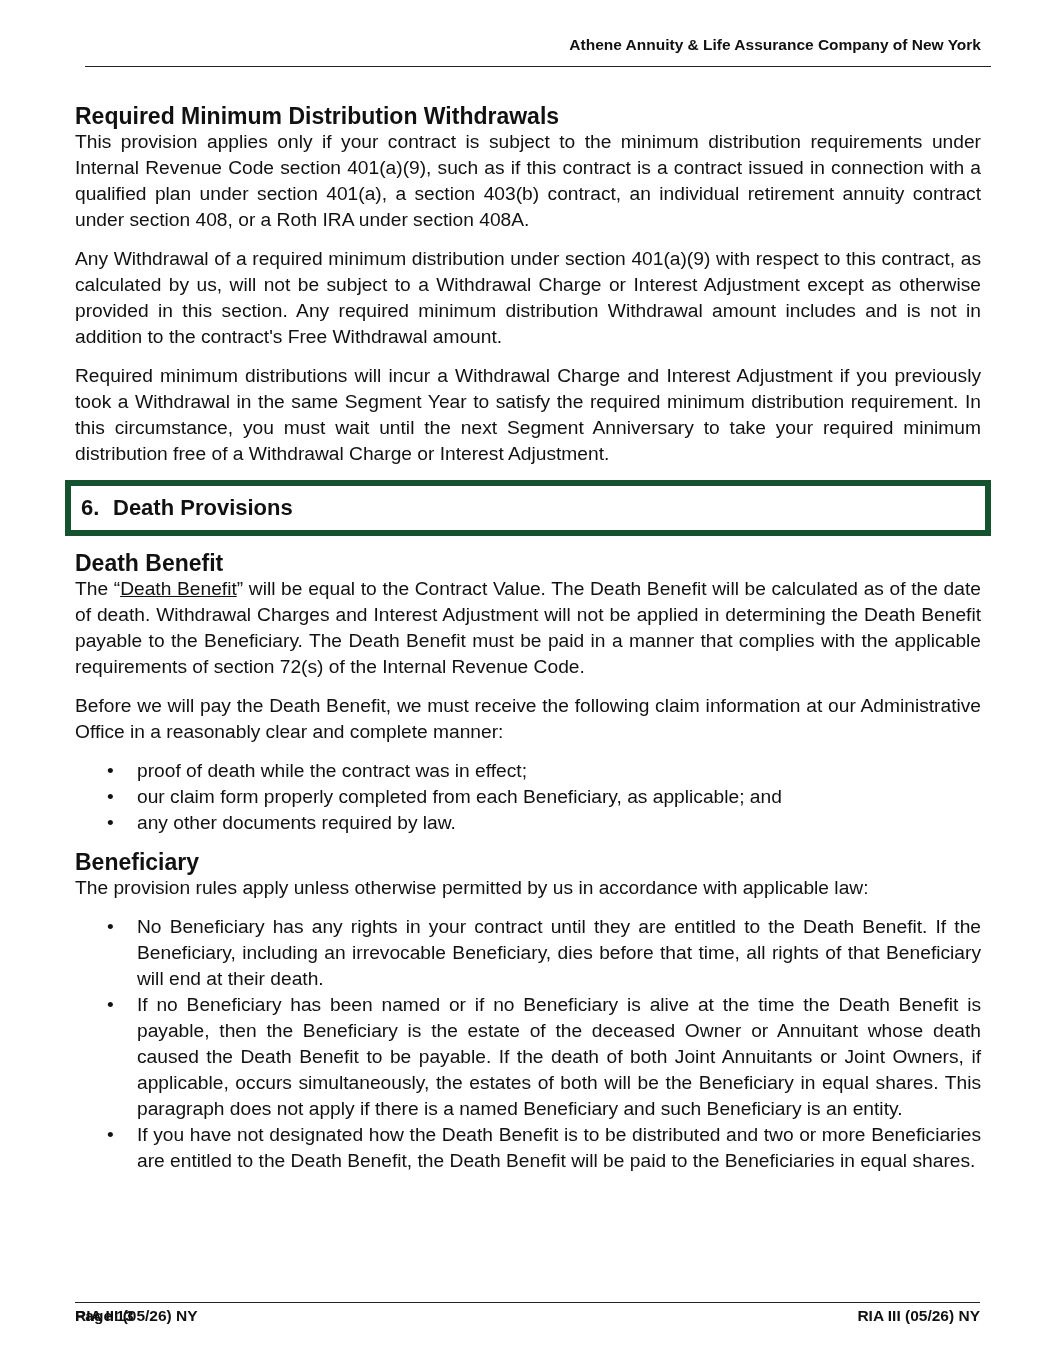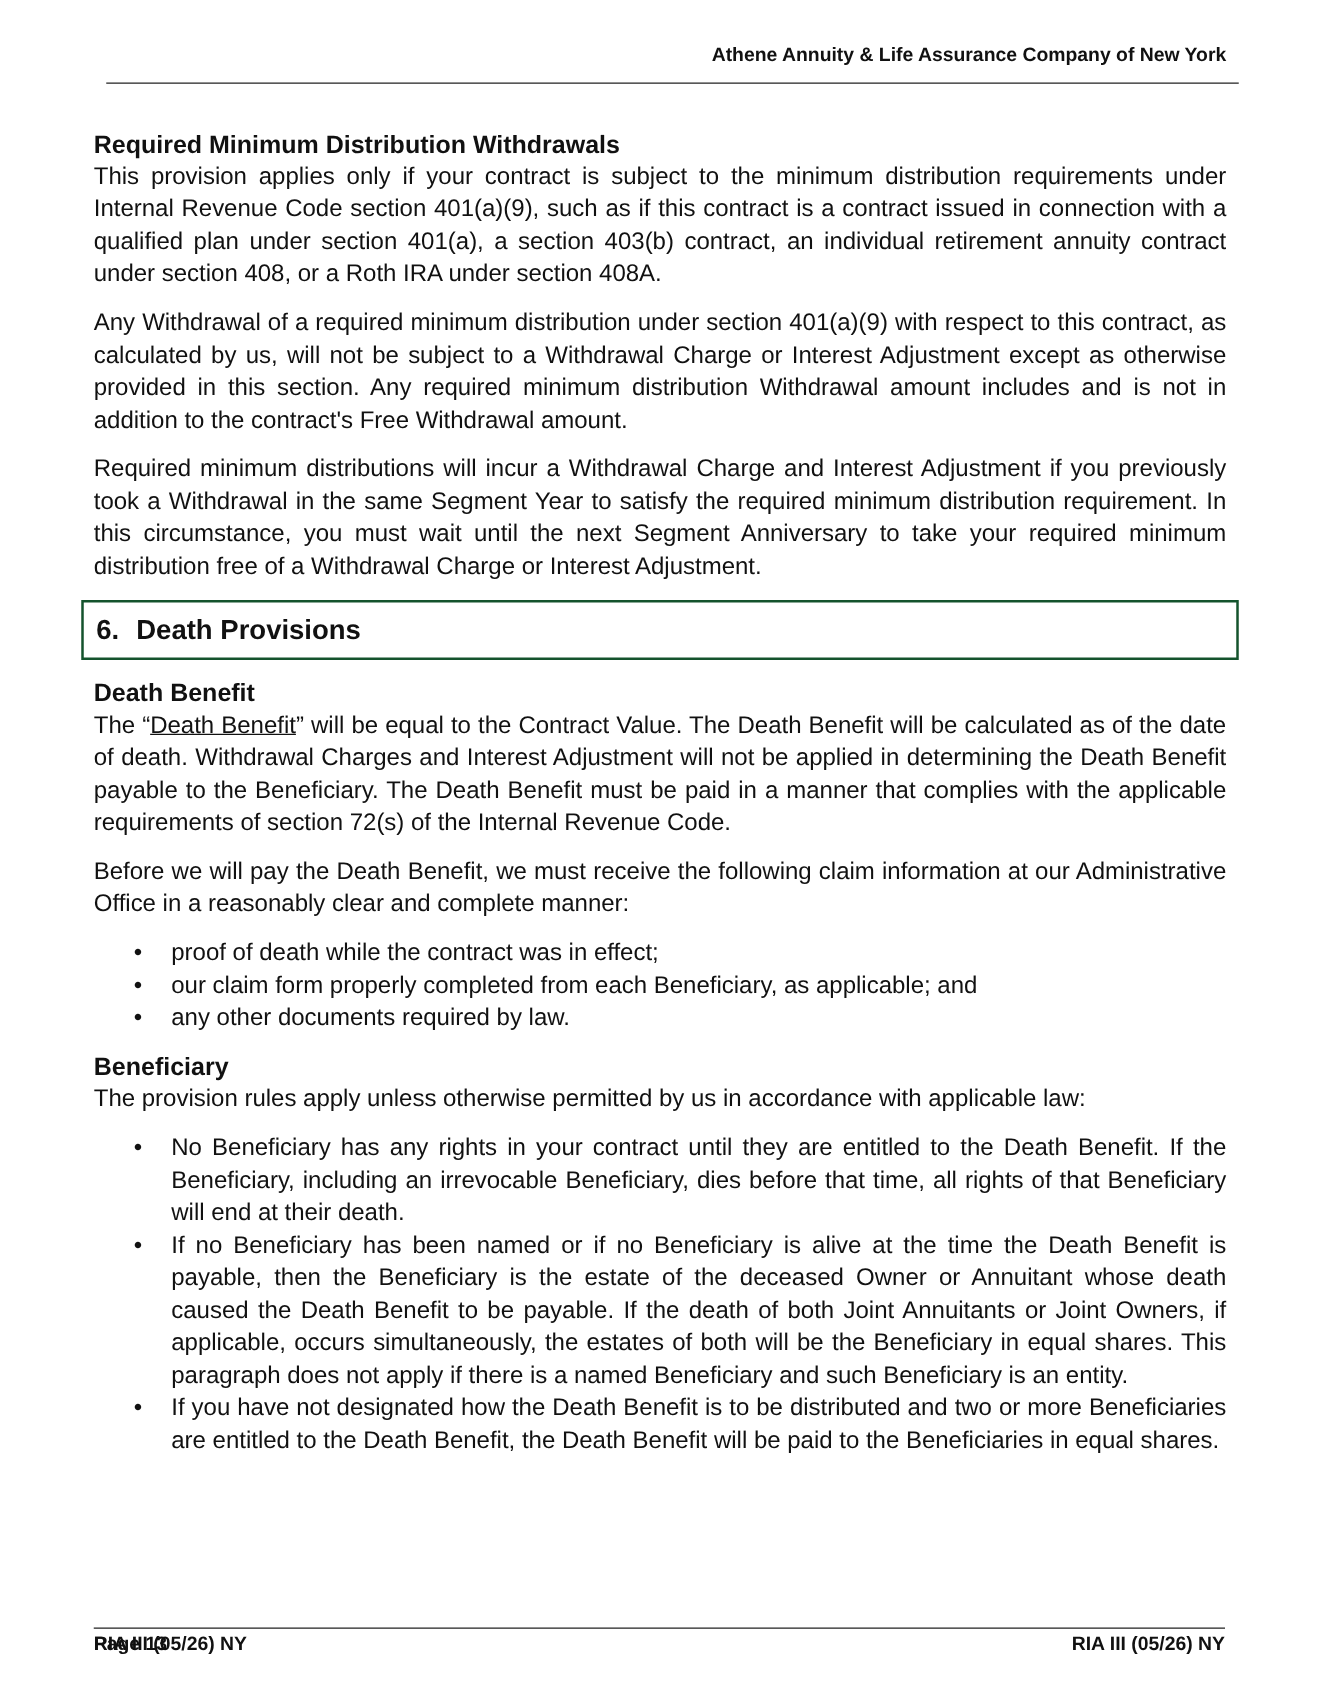--- a/index.html
+++ b/index.html
@@ -3,23 +3,23 @@
   <meta charset="utf-8">
   <style>
     html, body { margin: 0; padding: 0; background: #ffffff; }
     body { width: 1055px; height: 1365px; position: relative; overflow: hidden;
            font-family: "Liberation Sans", sans-serif; color: #111111; }
     .page { position: absolute; left: 0; top: 0; width: 1055px; height: 1365px; border-radius: 23px; }
     .header { position: absolute; left: 85px; right: 64px; top: 36px; height: 30px;
               border-bottom: 1.5px solid #222; }
     .header-title { position: absolute; right: 10px; top: 0; font-size: 15.5px; font-weight: bold; }
     .content { position: absolute; left: 75px; width: 906px; top: 103px; font-size: 19.2px; line-height: 26px; }
-    h3 { font-size: 20px; font-weight: bold; margin: 0; line-height: 26px; }
+    h3 { font-size: 23px; font-weight: bold; margin: 0; line-height: 26px; }
     p { margin: 0 0 13px 0; text-align: justify; }
-    .section-box { border: 2px solid #14532d; margin: 0 -10px 14px -10px; padding: 8px 10px 8px 10px;
+    .section-box { border: 6px solid #14532d; margin: 0 -10px 14px -10px; padding: 8px 10px 8px 10px;
                    font-size: 22px; font-weight: bold; line-height: 28px; }
     .section-box .num { display: inline-block; width: 32px; }
     ul.bullets { list-style: none; margin: 0 0 13px 0; padding: 0; }
     ul.bullets li { position: relative; padding-left: 62px; text-align: justify; }
     ul.bullets li .dot { position: absolute; left: 32px; top: 0; }
     u { text-decoration: underline; }
     .footer { position: absolute; left: 75px; right: 75px; top: 1302px; border-top: 1.5px solid #222;
               padding-top: 4px; font-size: 15.5px; font-weight: bold; height: 24px; }
     .footer .l { position: absolute; left: 0; top: 4px; }
     .footer .c { position: absolute; left: 0; right: 0; text-align: left; top: 4px; }

